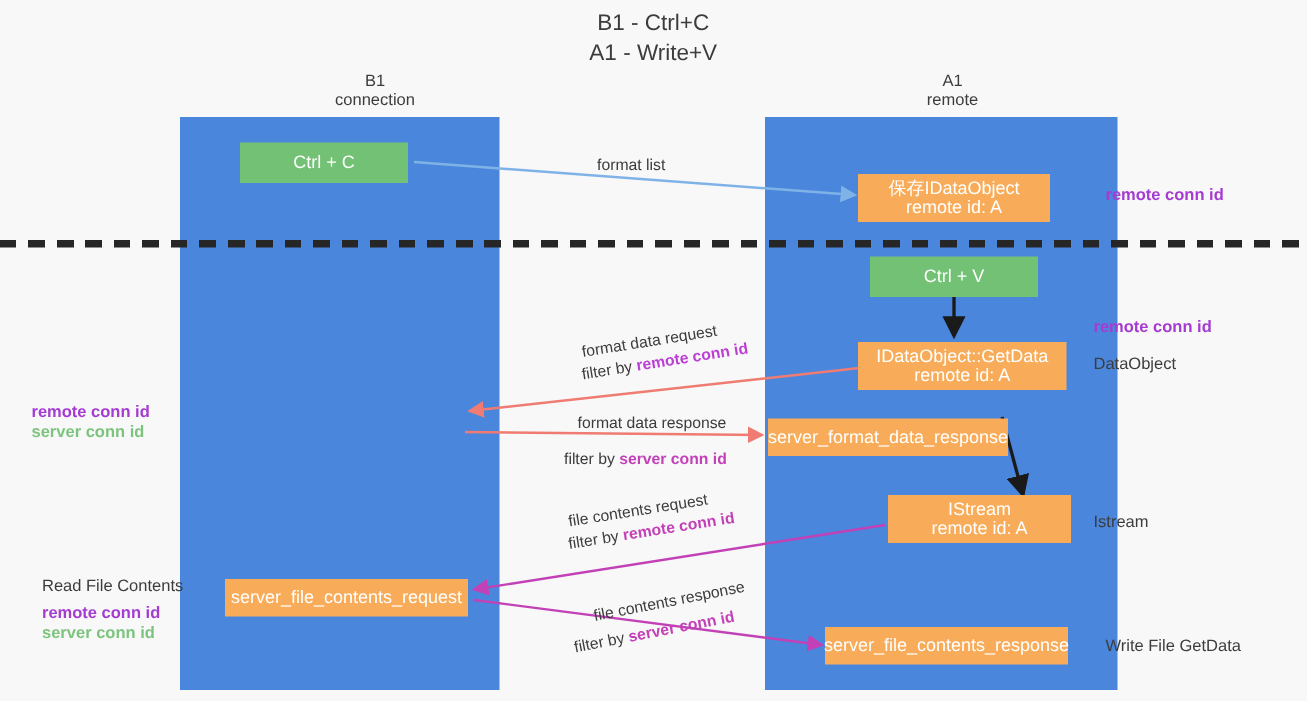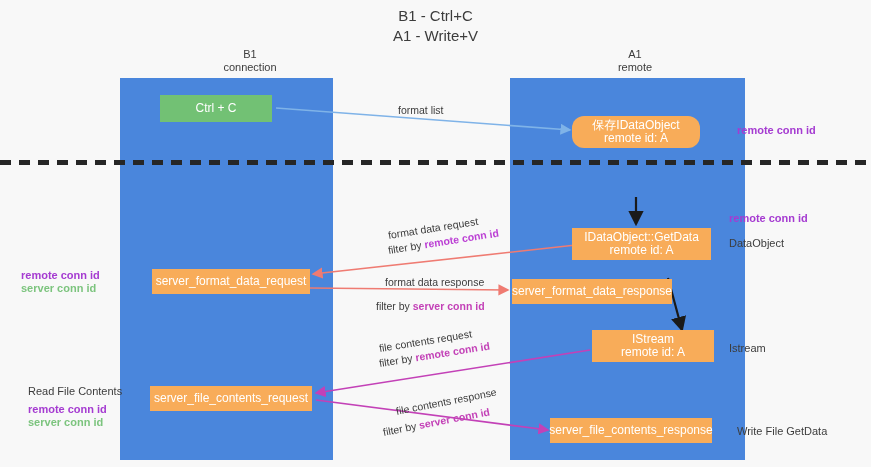--- a/index.html
+++ b/index.html
@@ -112,34 +112,34 @@
 
     <line x1="316" y1="400" x2="548" y2="430" stroke="#c341b7" stroke-width="1.6" marker-end="url(#ah-magenta)"></line>
   </svg>
 
   <div id="divider"></div>
 
   <div class="box green" style="left:160px;top:95px;width:112px;height:27px;">
     <span>Ctrl + C</span>
   </div>
 
-  <div class="box orange" style="left:572px;top:116px;width:128px;height:32px;border-radius:12px;">
+  <div class="box orange" style="left:572px;top:116px;width:128px;height:32px;">
     <span>保存IDataObject</span>
     <span class="l2">remote id: A</span>
   </div>
 
+  <div class="box green" style="left:580px;top:171px;width:112px;height:27px;">
+    <span>Ctrl + V</span>
+  </div>
 
   <div class="box orange" style="left:572px;top:228px;width:139px;height:32px;">
     <span>IDataObject::GetData</span>
     <span class="l2">remote id: A</span>
   </div>
 
-  <div class="box orange" style="left:152px;top:269px;width:158px;height:25px;">
-    <span>server_format_data_request</span>
-  </div>
 
   <div class="box orange" style="left:512px;top:279px;width:160px;height:25px;">
     <span>server_format_data_response</span>
   </div>
 
   <div class="box orange" style="left:592px;top:330px;width:122px;height:32px;">
     <span>IStream</span>
     <span class="l2">remote id: A</span>
   </div>
 

